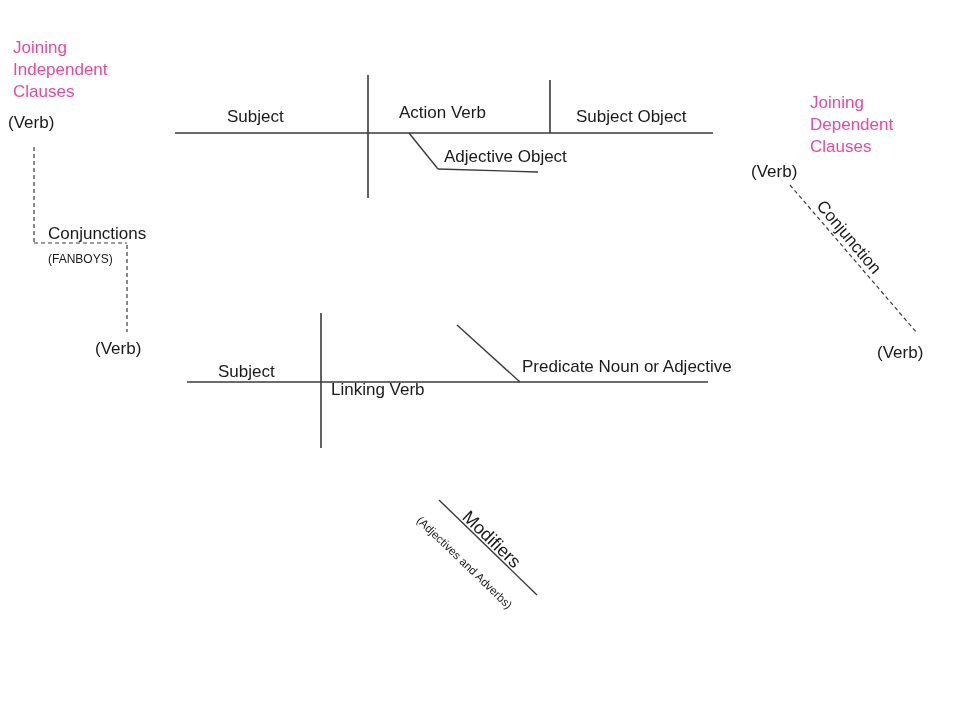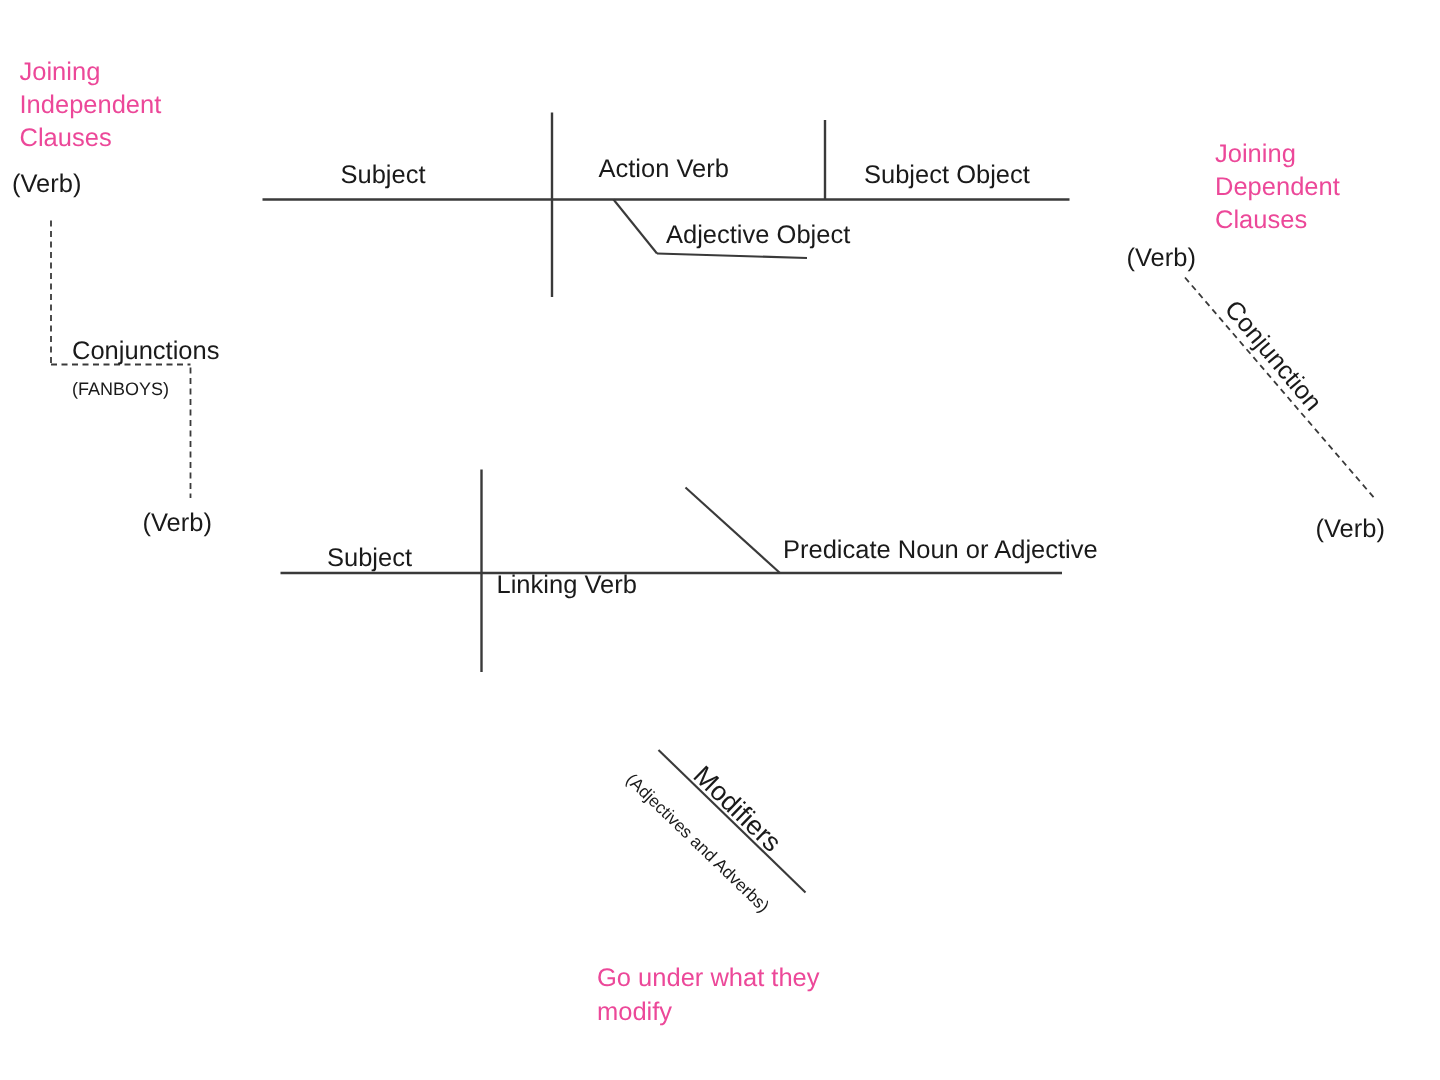--- a/index.html
+++ b/index.html
@@ -89,16 +89,14 @@
   <div class="txt" style="left:751px; top:161px;">(Verb)</div>
   <div class="txt rot-conjunction" style="left:828px; top:196px;">Conjunction</div>
   <div class="txt" style="left:877px; top:342px;">(Verb)</div>
 
   <div class="txt" style="left:218px; top:361px;">Subject</div>
   <div class="txt" style="left:331px; top:355px;margin-top:24px;">Linking Verb</div>
   <div class="txt" style="left:522px; top:356px;text-align:center;">Predicate Noun or Adjective</div>
 
   <div class="txt rot-modifiers" style="left:473px; top:506px;">Modifiers</div>
   <div class="txt tiny rot-adjadv" style="left:423px; top:514px;">(Adjectives and Adverbs)</div>
-  <div class="txt red" style="left:398px; top:640px; line-height:23px;">Go under what they
-modify</div>
 
 </div>
 
 </body></html>

